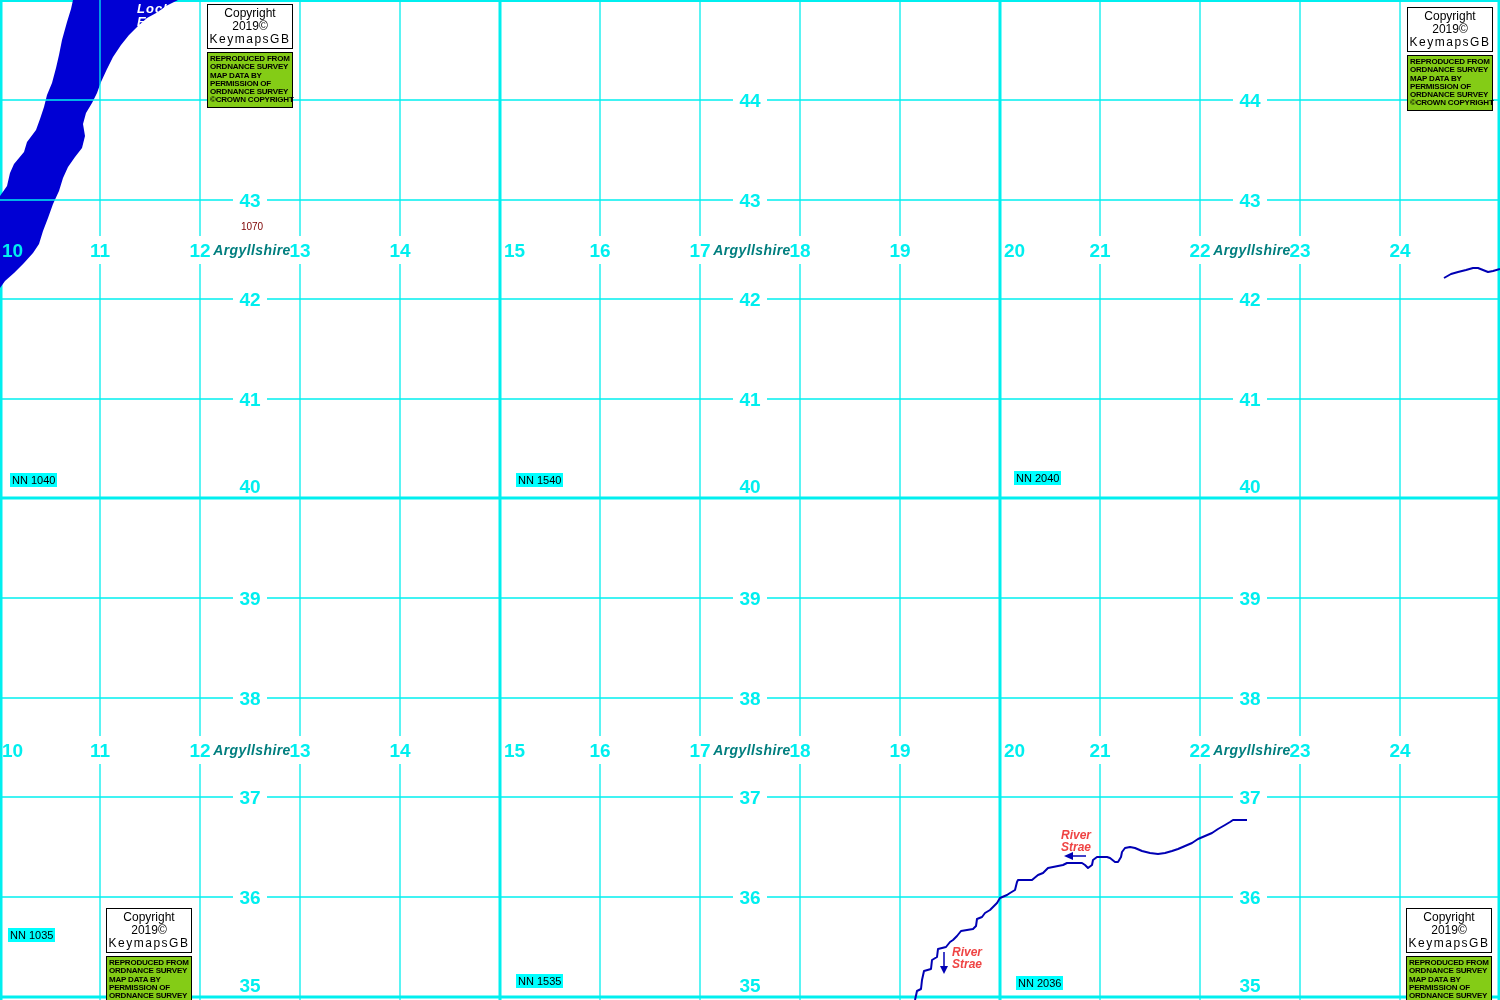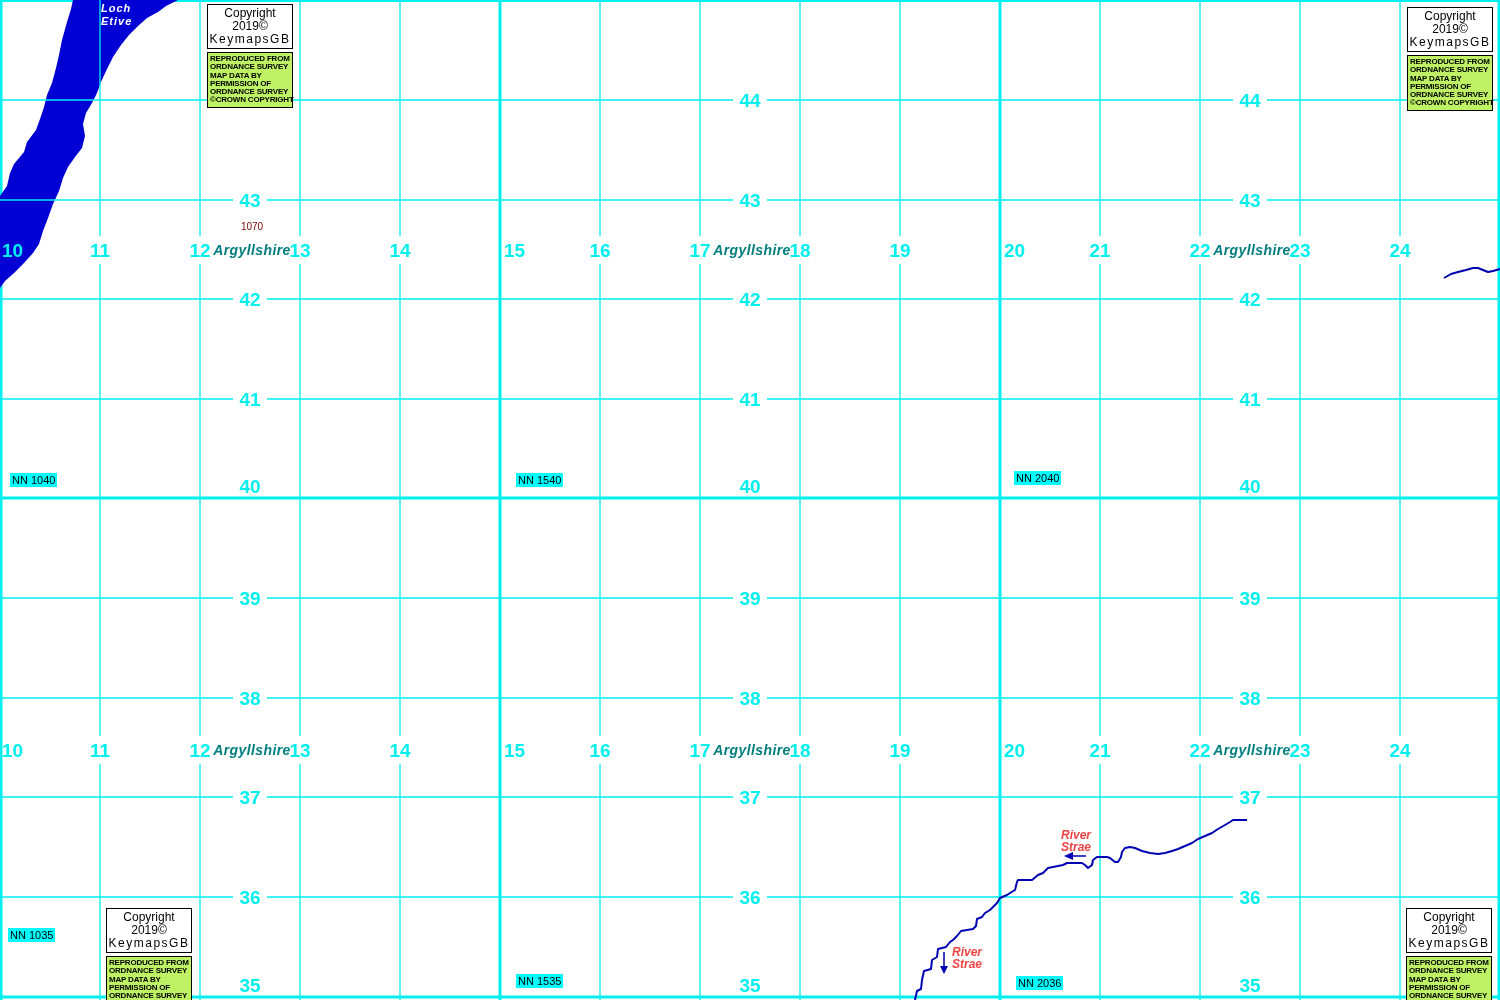--- a/index.html
+++ b/index.html
@@ -16,41 +16,41 @@
   .grid-num.above{transform:translate(-50%,-100%);}
   .county{
     position:absolute;color:#007e7e;font-size:14px;font-weight:bold;font-style:italic;
     letter-spacing:.4px;transform:translate(-50%,-50%);white-space:nowrap;z-index:3;
   }
   .nn{
     position:absolute;background:#00ffff;color:#000;font-size:11px;line-height:14px;
     padding:0 2px;white-space:nowrap;z-index:4;
   }
   .loch-label{
-    position:absolute;left:101px;top:2px;color:#ffffff;font-size:11px;line-height:13px;
-    font-weight:bold;font-style:italic;letter-spacing:1px;z-index:3;
+    position:absolute;left:101px;top:2px;color:#ffffff;font-size:13px;line-height:13px;
+    font-weight:bold;font-style:italic;letter-spacing:1px;z-index:3;padding-left:36px;
   }
   .river-label{
     position:absolute;color:#ef4444;font-size:12px;line-height:12px;font-style:italic;
     font-weight:bold;white-space:nowrap;z-index:3;
   }
   .river-label.center{transform:translateX(-50%);text-align:center;}
   .spot{
     position:absolute;color:#7d0000;font-size:10px;line-height:10px;
     transform:translate(-50%,-50%);z-index:3;
   }
   .cr{position:absolute;width:86px;z-index:5;}
   .cr .big{
     border:1px solid #000;background:#fff;text-align:center;font-size:12px;line-height:13px;
     padding:2px 0;color:#000;
   }
   .cr .big span{display:block;}
   .cr .big .l2{letter-spacing:1.5px;}
   .cr .small{
-    border:1px solid #000;background:#bef264;margin-top:3px;font-size:8px;line-height:8.3px;
+    border:1px solid #000;background:#84cc16;margin-top:3px;font-size:8px;line-height:8.3px;
     font-weight:bold;letter-spacing:-.2px;padding:2px 1px 2px 2px;color:#000;
   }
   .cr .small span{display:block;white-space:nowrap;}
 </style>
 </head>
 <body>
 
 <div class="map">
   <svg id="gridsvg" width="1500" height="1000" viewBox="0 0 1500 1000">
       <line x1="1" y1="0" x2="1" y2="1000" stroke="#00efef" stroke-width="3"></line>

